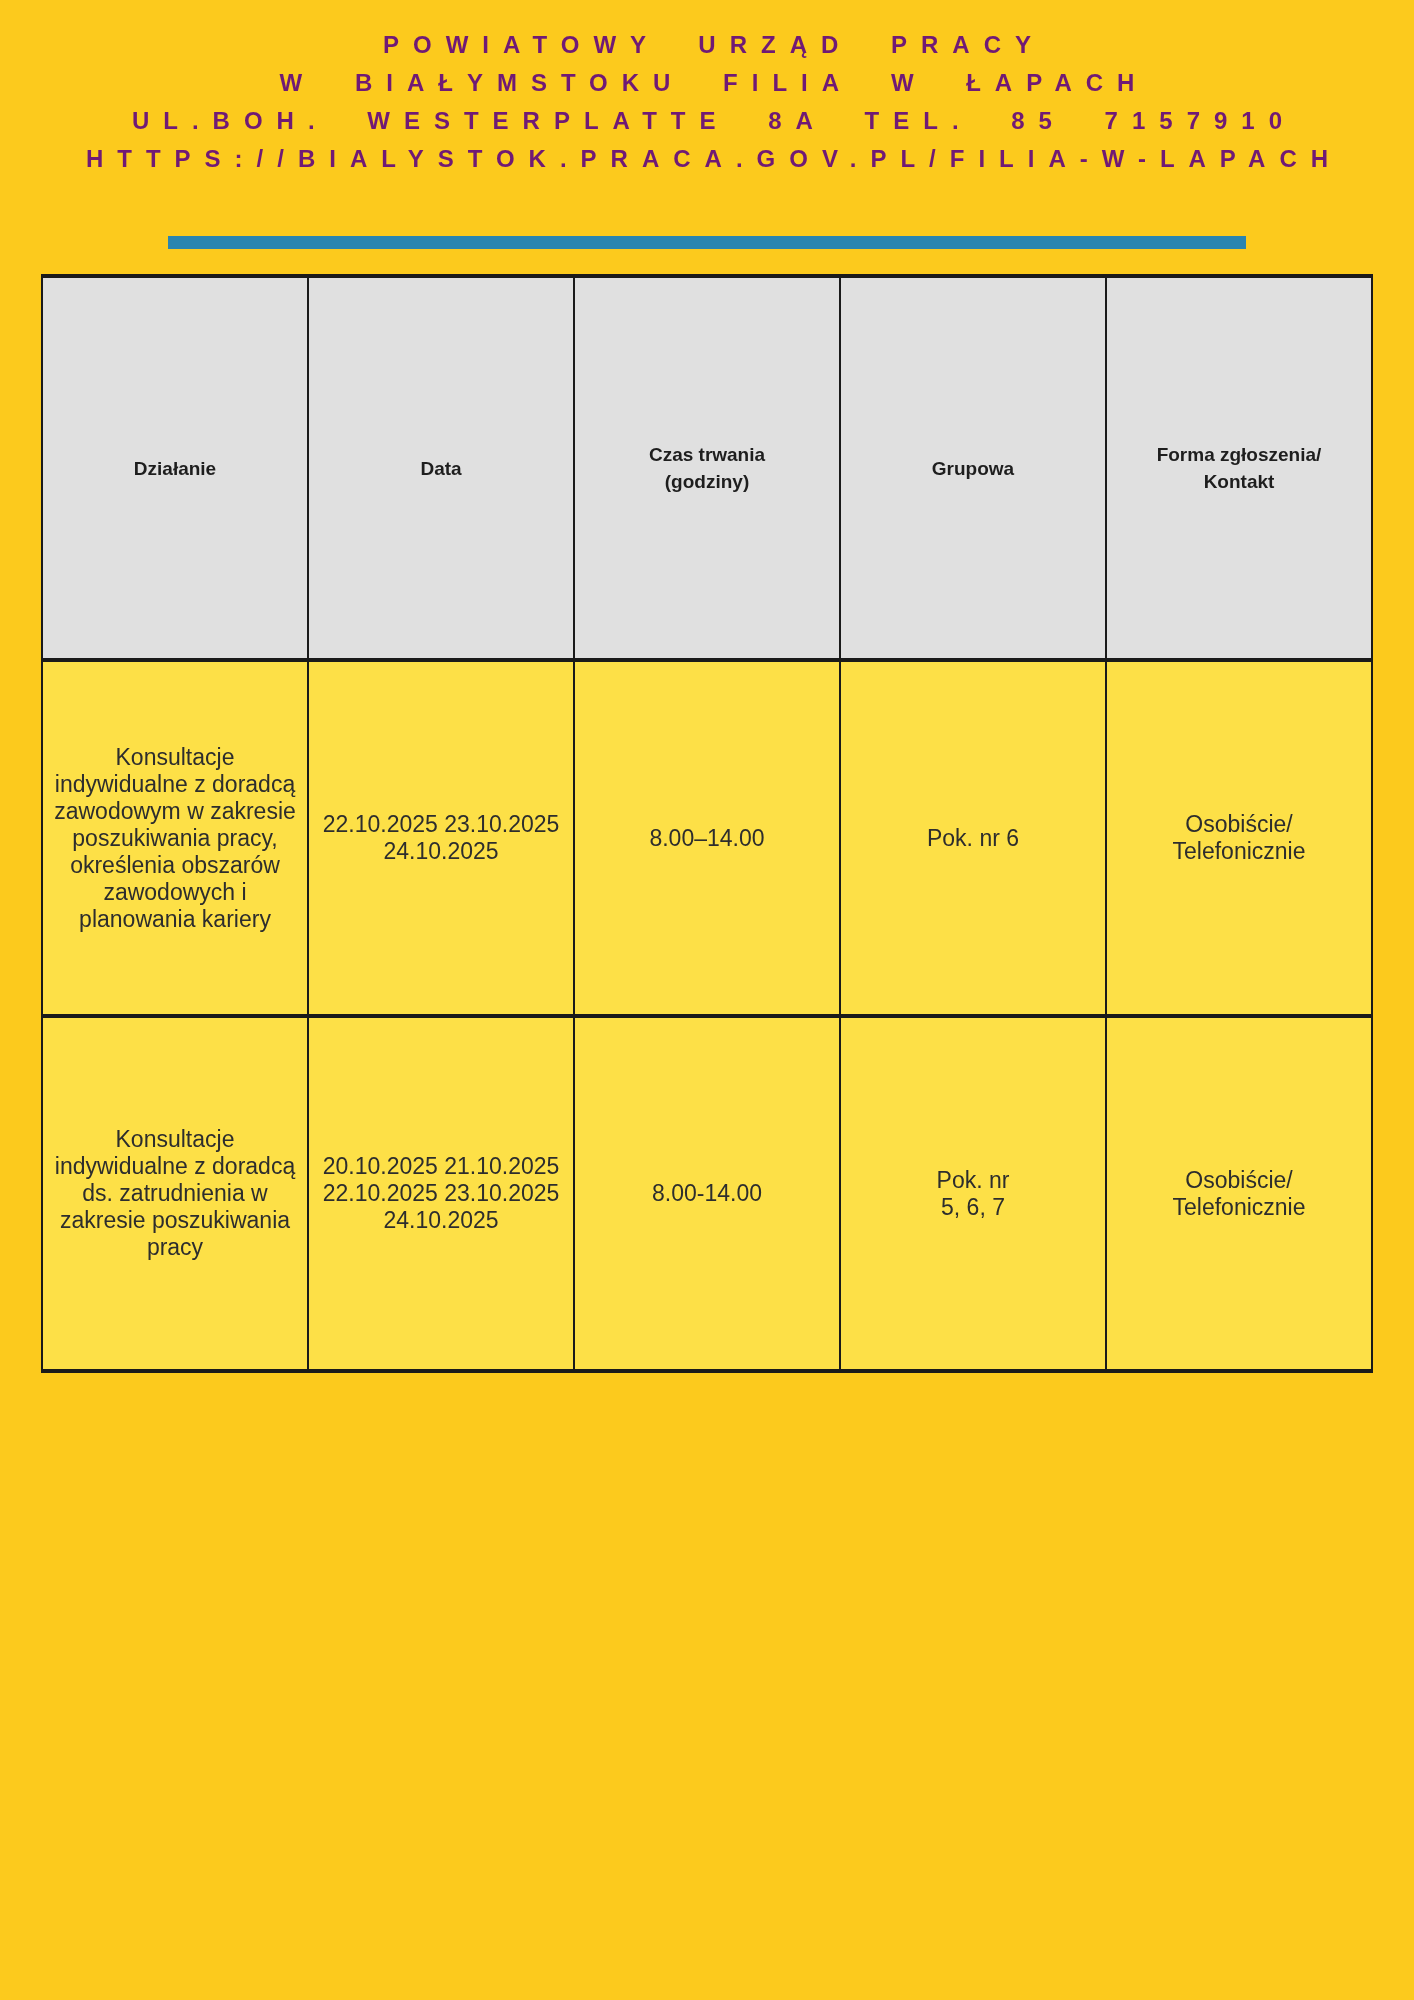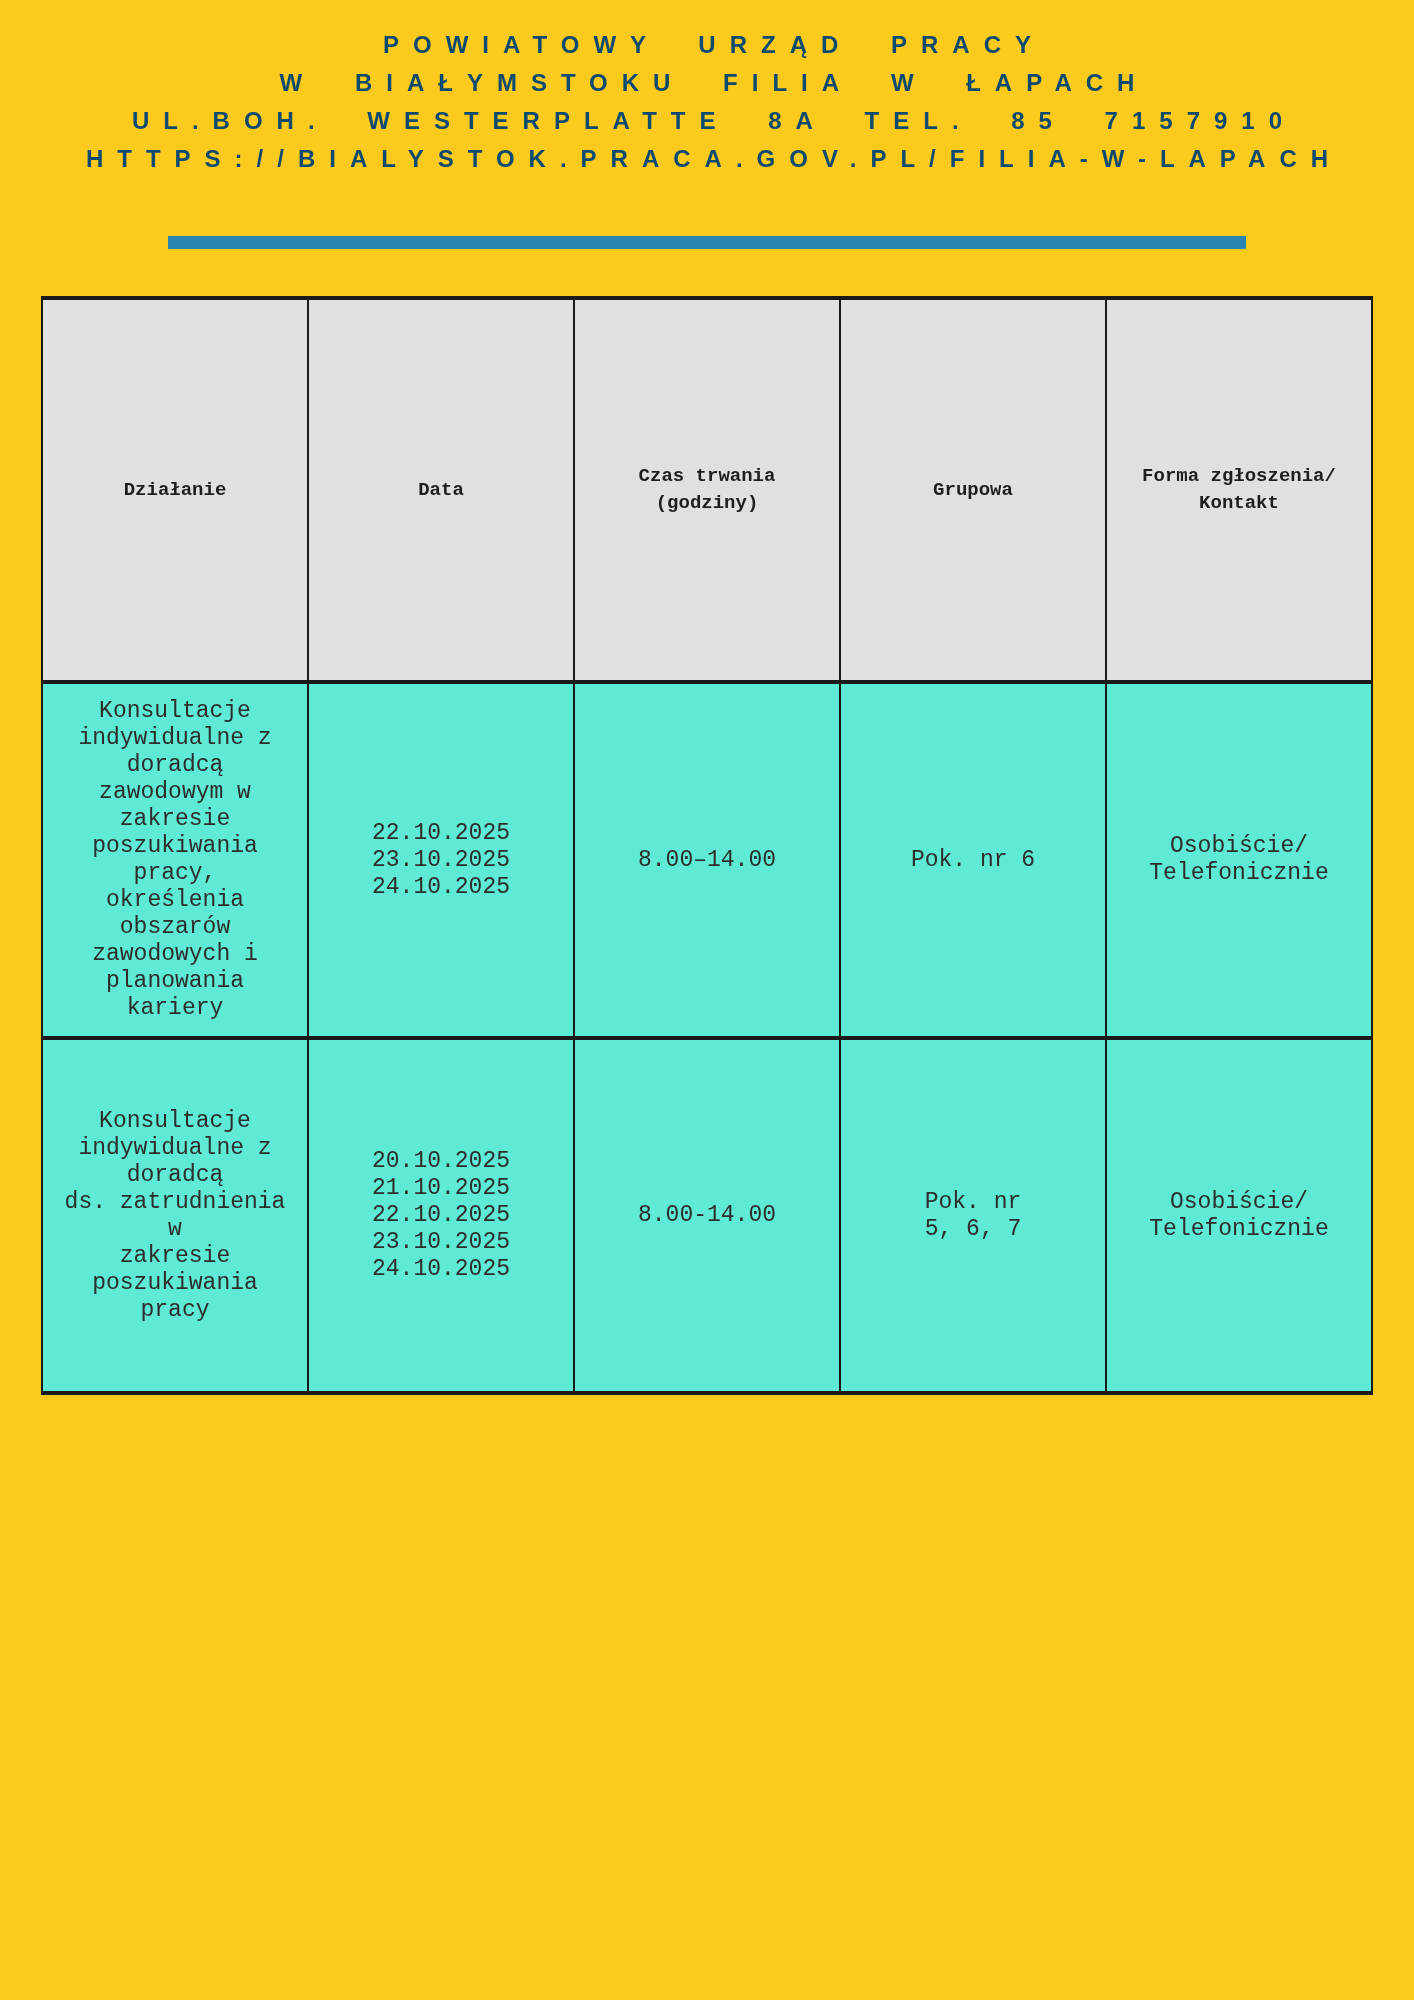--- a/index.html
+++ b/index.html
@@ -24,44 +24,43 @@
     padding-top: 26px;
   }
   .h-line {
     text-align: center;
     font-weight: bold;
     font-size: 24px;
     line-height: 38px;
     letter-spacing: 14px;
     word-spacing: 18px;
     padding-left: 14px; 
-    color: #0c4a6e;
+    color: #701a75;
     white-space: nowrap;
   }
 
   
   .accent-bar {
     width: 1078px;
     height: 13px;
     margin: 58px auto 0 auto;
     background: #2a85b0;
   }
 
   
   table.schedule {
     width: 1330px;
-    margin: 47px auto 0 auto;
+    margin: 25px auto 0 auto;
     border-collapse: collapse;
     table-layout: fixed;
-    background: #5eead4;
+    background: #fde047;
     border-top: 4px solid #1a1a1a;
     border-bottom: 3px solid #1a1a1a;
     border-left: 2px solid #1a1a1a;
     border-right: 2px solid #1a1a1a;
-    font-family: Liberation Mono, monospace;
   }
   table.schedule col { width: 266px; }
 
   table.schedule th,
   table.schedule td {
     border-left: 2px solid #1a1a1a;
     border-right: 2px solid #1a1a1a;
     border-top: 4px solid #1a1a1a;
     border-bottom: 4px solid #1a1a1a;
     vertical-align: middle;

